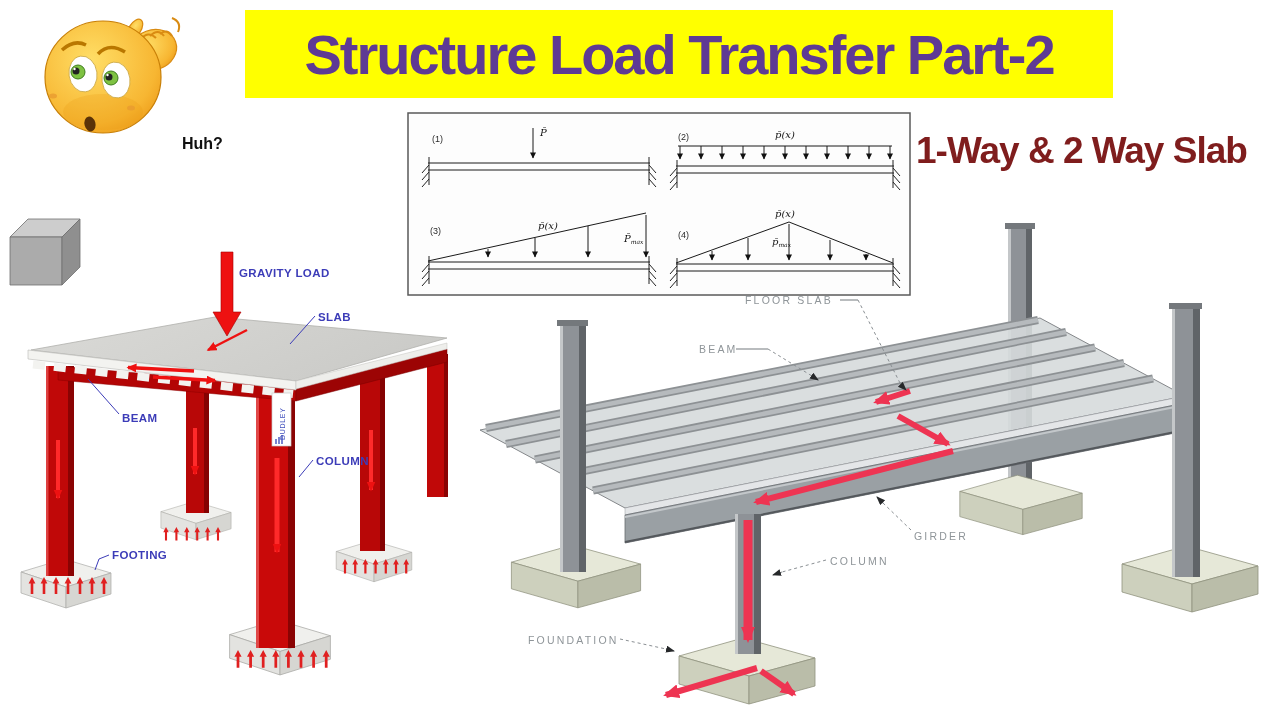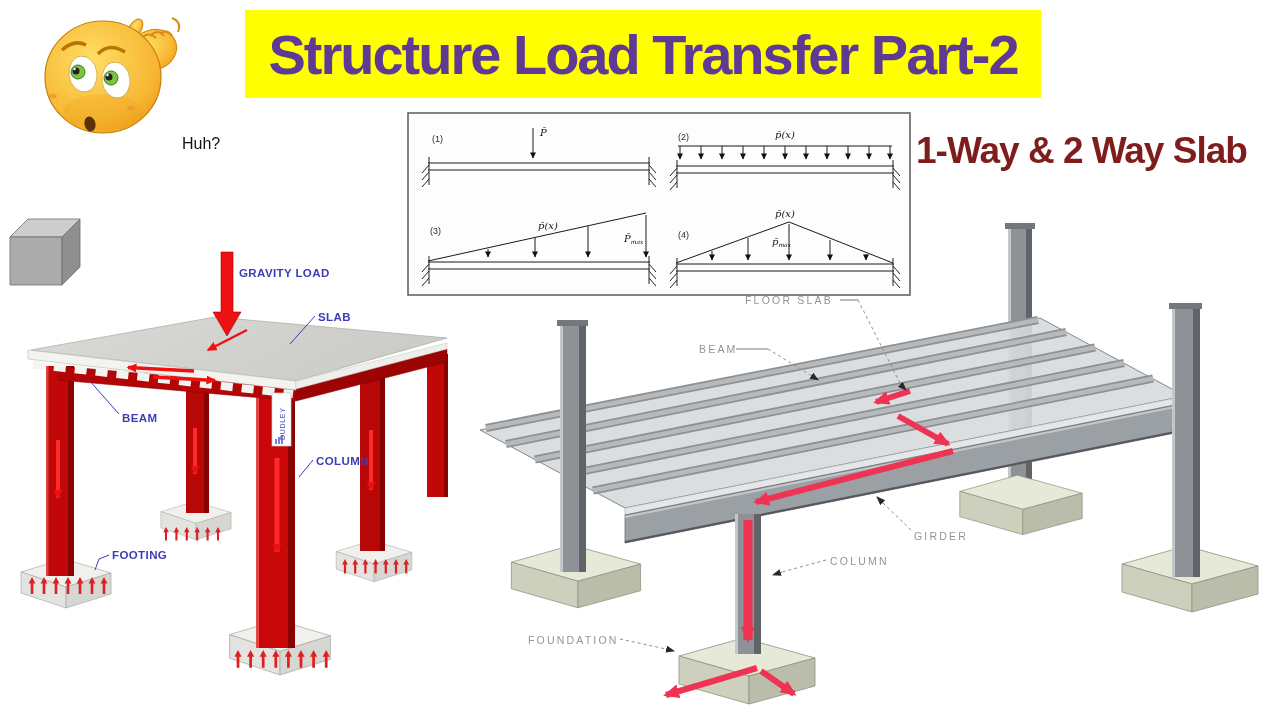--- a/index.html
+++ b/index.html
@@ -1,24 +1,24 @@
 <!DOCTYPE html>
 <html><head>
 <meta charset="utf-8">
 <style>
   html,body{margin:0;padding:0;background:#fff;}
   #stage{position:relative;width:1280px;height:720px;overflow:hidden;background:#fff;
          font-family:"Liberation Sans",sans-serif;}
   #scene{position:absolute;left:0;top:0;}
-  .banner{position:absolute;left:245px;top:10px;width:796px;height:88px;background:#FFFF00;
+  .banner{position:absolute;left:245px;top:10px;width:868px;height:88px;background:#FFFF00;
           display:flex;align-items:center;justify-content:center;}
   .banner-text{font-size:56px;font-weight:700;letter-spacing:-2px;color:#5E3A94;white-space:nowrap;}
   .subtitle{position:absolute;left:916px;top:130px;width:360px;font-size:37px;font-weight:700;
             color:#7f1d1d;letter-spacing:-1px;white-space:nowrap;}
-  .huh{position:absolute;left:182px;top:135px;font-size:16px;font-weight:400;color:#111;}
+  .huh{position:absolute;left:182px;top:135px;font-size:16px;font-weight:700;color:#111;}
   text{font-family:"Liberation Sans",sans-serif;}
   .dnum{font-size:9px;fill:#2b2b2b;}
   .dsym{font-family:"DejaVu Serif",serif;font-style:italic;font-size:10px;fill:#111;}
   .dsub{font-family:"DejaVu Serif",serif;font-style:italic;font-size:6px;fill:#111;}
   .lblL{font-size:11.5px;font-weight:600;fill:#3C3CB8;letter-spacing:.4px;}
   .lblR{font-size:10.5px;fill:#8F9599;letter-spacing:2.2px;}
   .wm{font-size:7px;fill:#4150BD;letter-spacing:.7px;}
   .ldr{stroke:#3C3CB8;stroke-width:1;fill:none;}
   .cad{stroke:#8a8f93;stroke-width:1;fill:none;stroke-dasharray:3 3;}
   .cads{stroke:#8a8f93;stroke-width:1.2;fill:none;}

